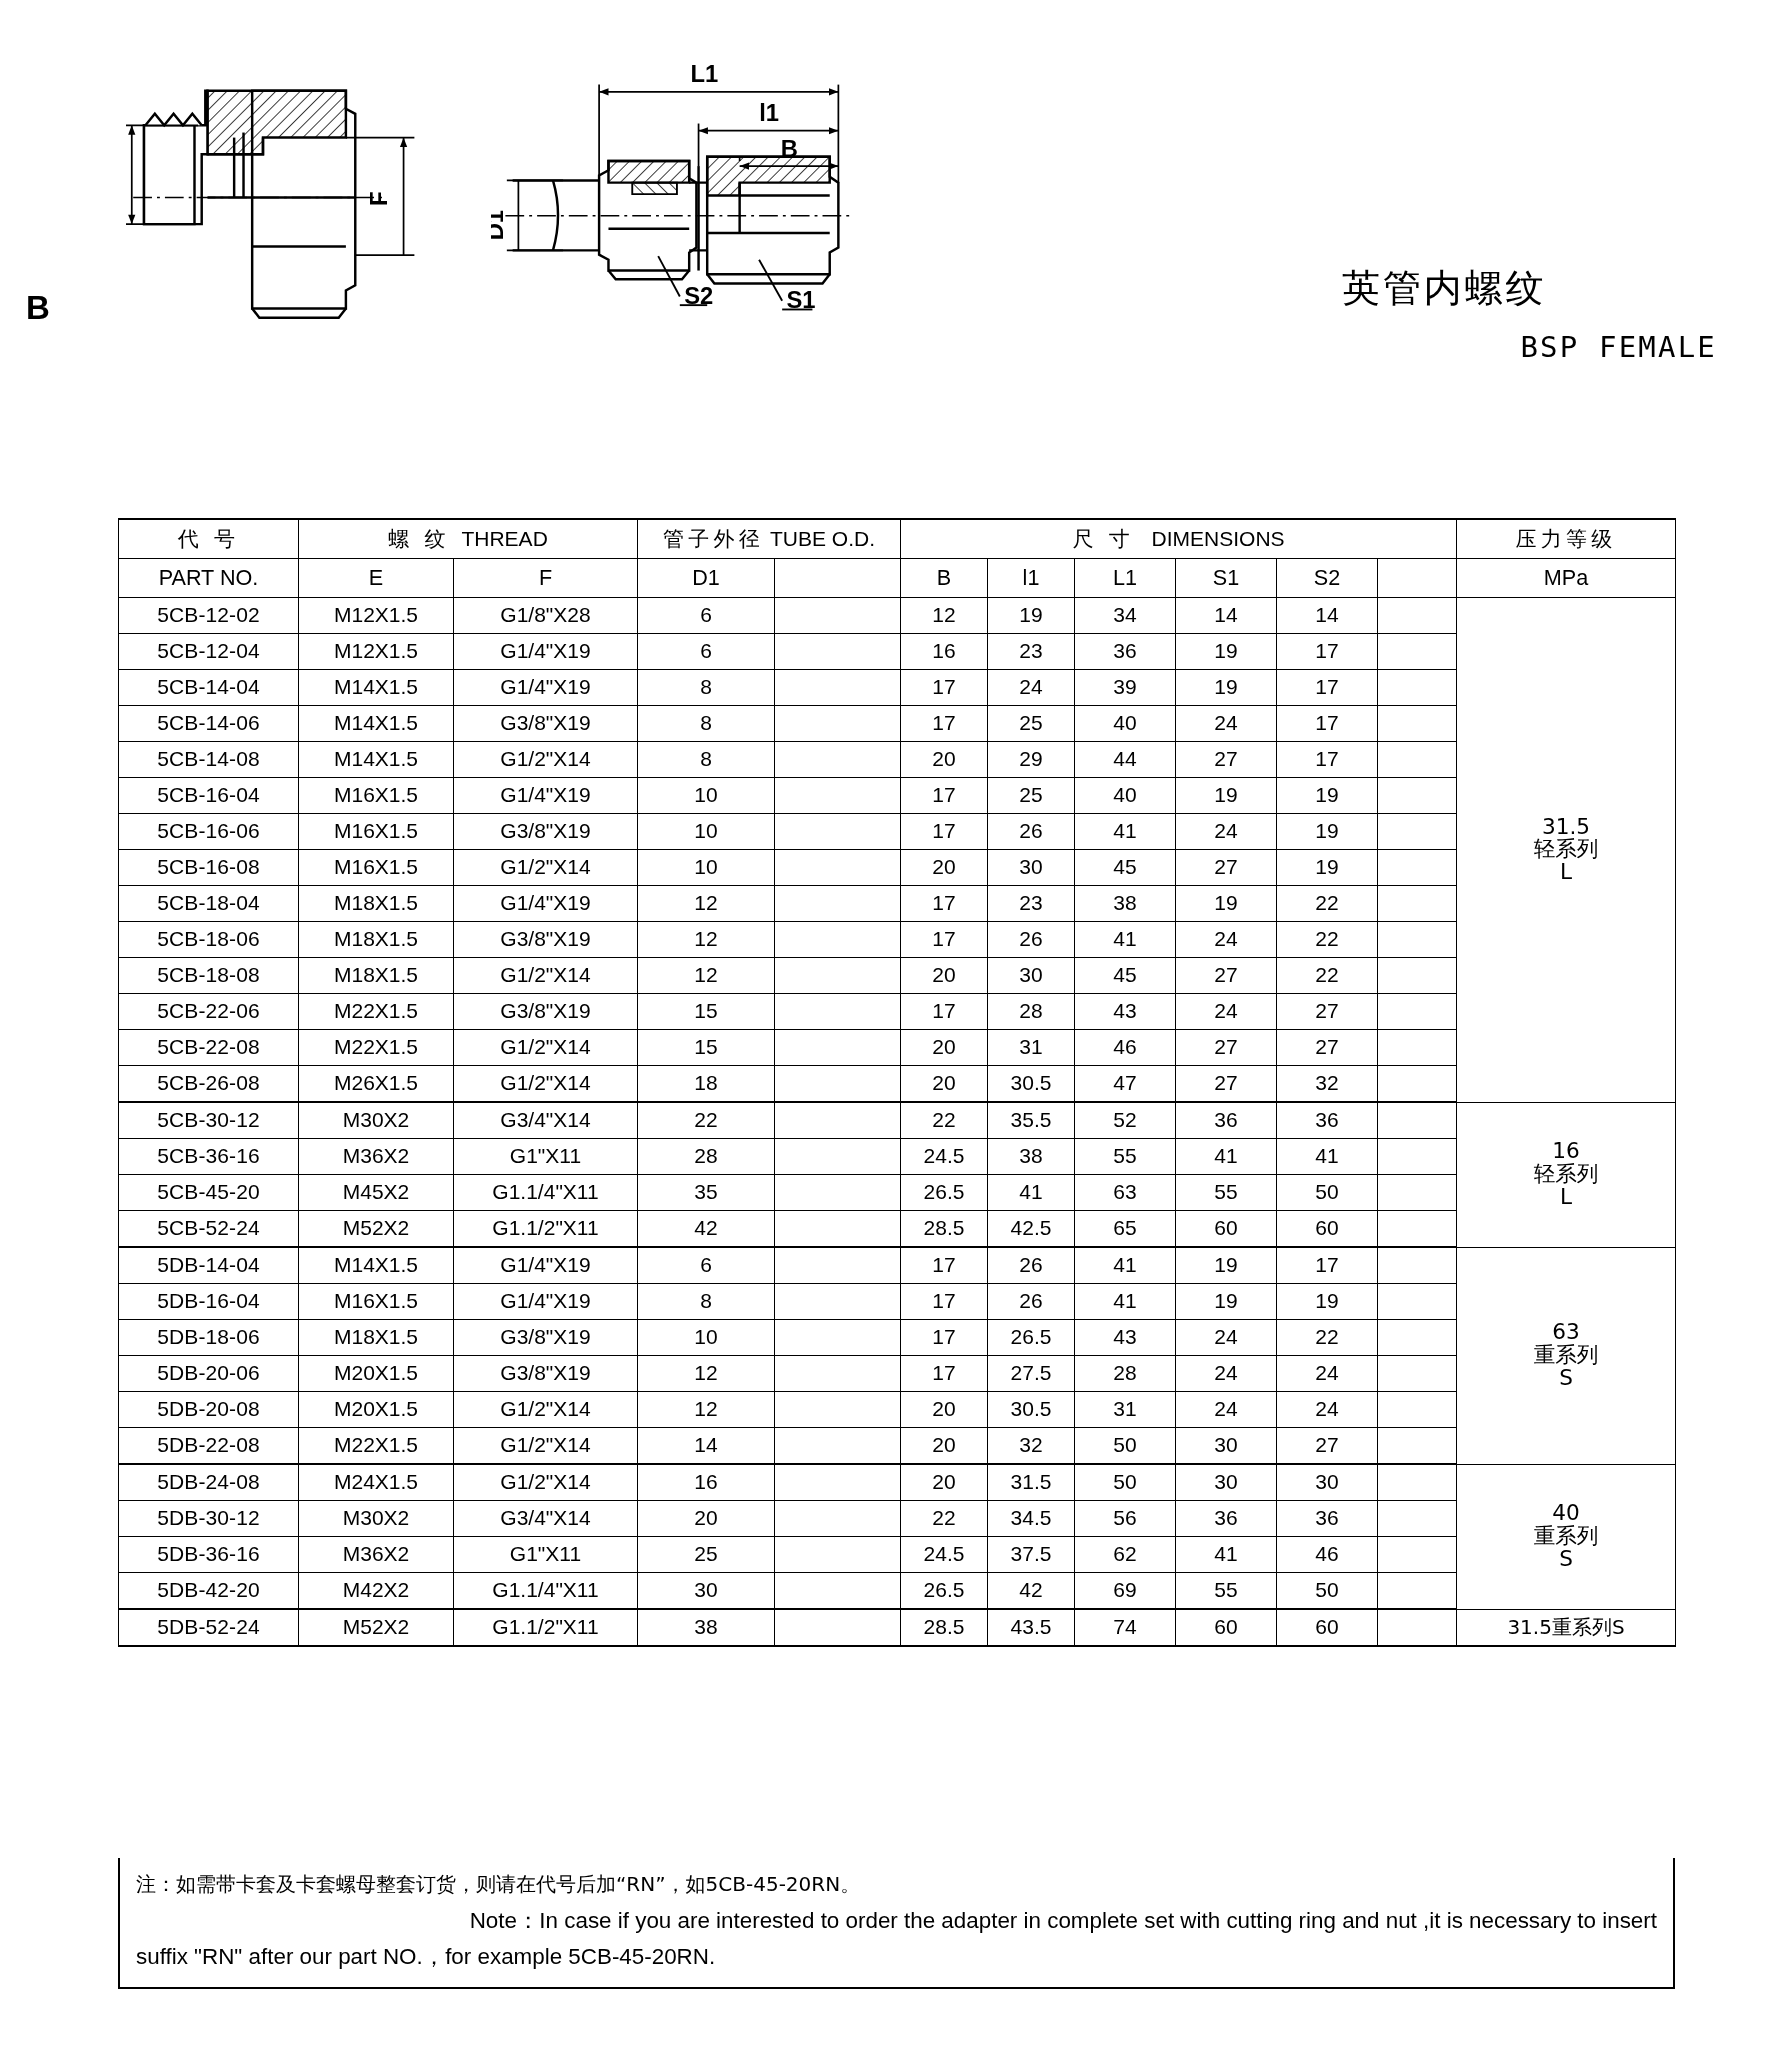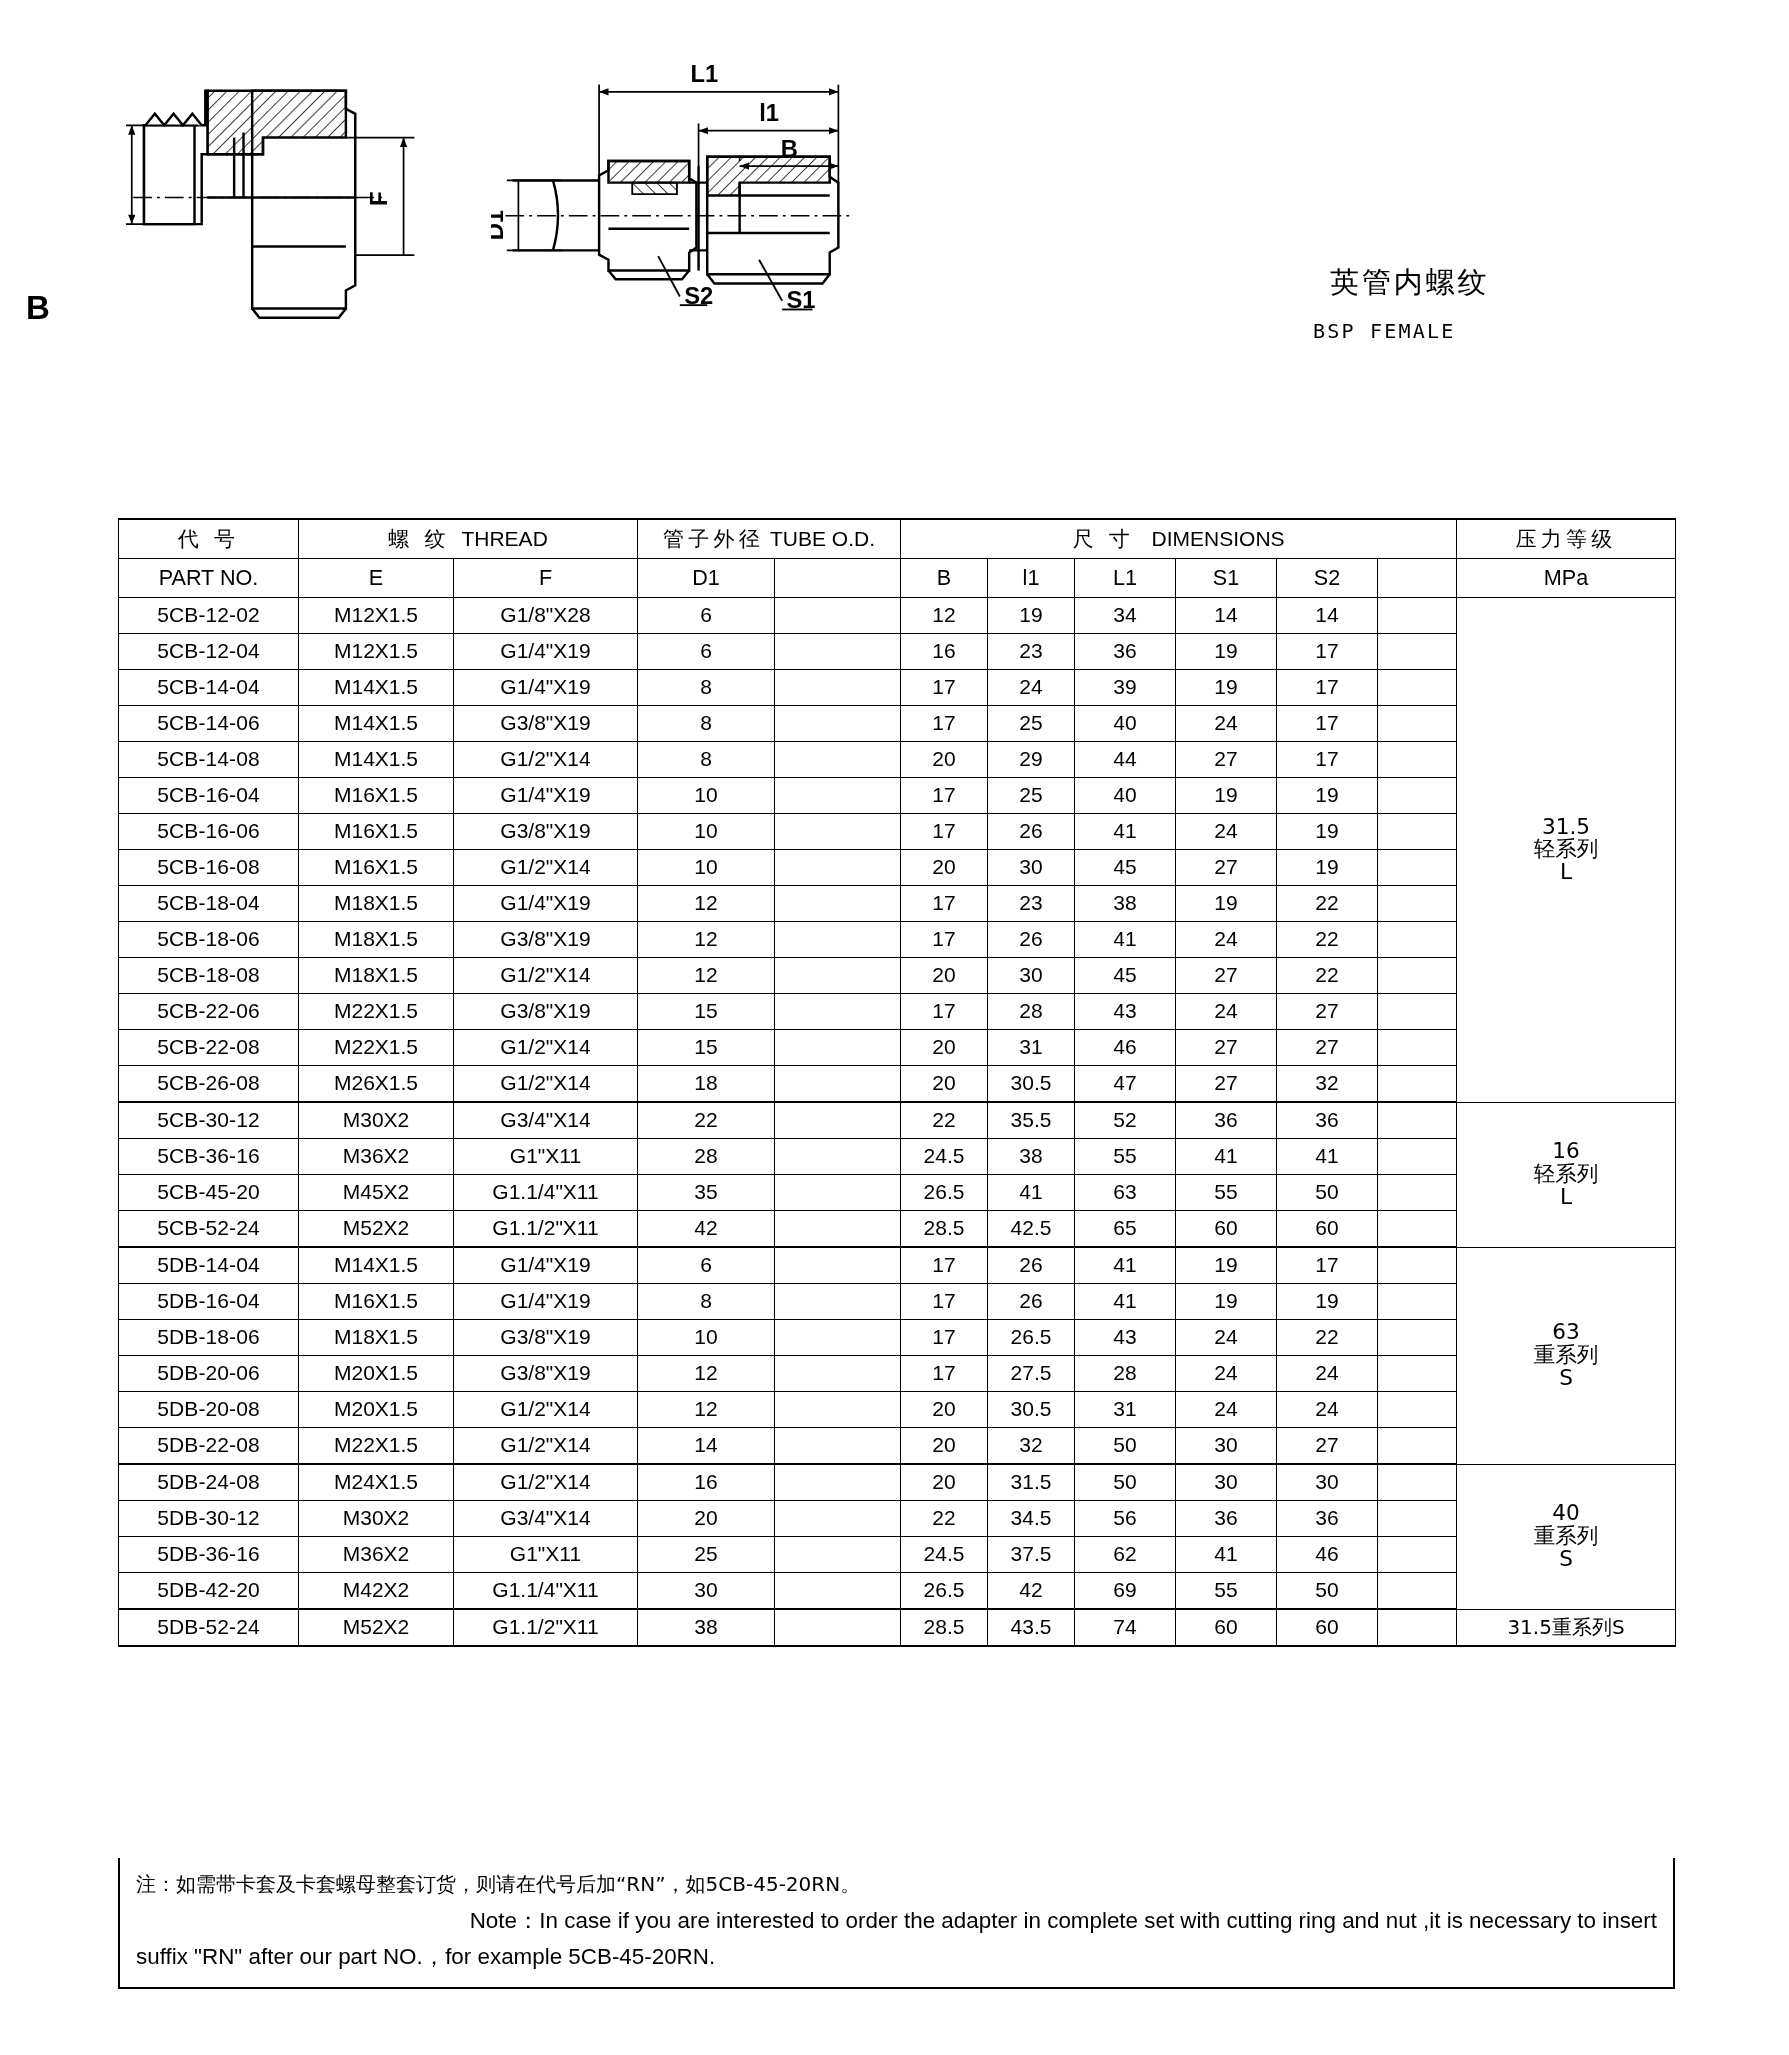--- a/index.html
+++ b/index.html
@@ -22,24 +22,24 @@
   .illus{position:absolute;left:0;top:0;width:1790px;height:505px;}
   .drawing{position:absolute;}
   .dw-left{left:126px;top:69px;width:447px;height:303px;}
   .dw-right{left:491px;top:54px;width:418px;height:325px;}
 
   
   .title-block{
     position:absolute;left:1313px;top:263px;width:404px;
     text-align:left;
   }
-  .title-cn{font-size:29px;letter-spacing:2.9px;margin-left:17px;
+  .title-cn{font-size:38px;letter-spacing:2.9px;margin-left:29px;
             font-family:"DejaVu Sans",sans-serif;}
-  .title-en{font-size:20px;letter-spacing:2.2px;margin-top:16px;
-            font-family:"DejaVu Sans Mono","Liberation Mono",monospace;}
+  .title-en{font-size:29px;letter-spacing:2.2px;margin-top:16px;
+            font-family:"DejaVu Sans Mono","Liberation Mono",monospace;text-align:right;}
 
   
   .codes{position:absolute;left:0;top:390px;width:1010px;height:94px;}
   .code{position:absolute;font-size:32px;font-weight:bold;letter-spacing:0.7px;}
   .code.c1{left:274px;top:0;}
   .code.c2{left:642px;top:0;}
   .code.c3{left:274px;top:49px;}
   .code.c4{left:642px;top:49px;}
 
   

